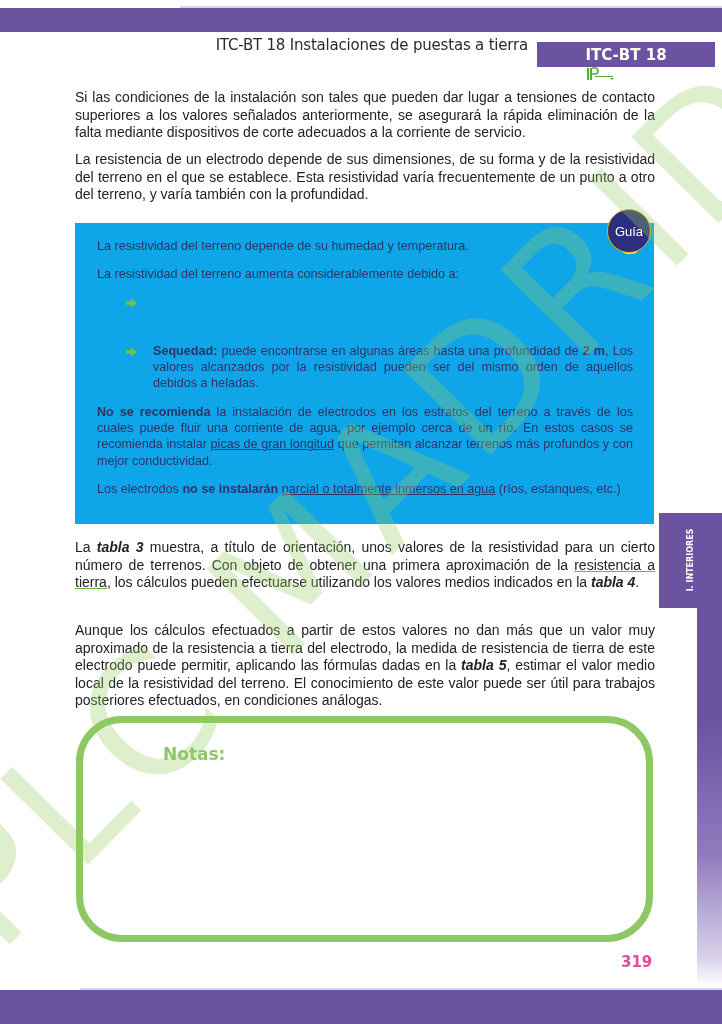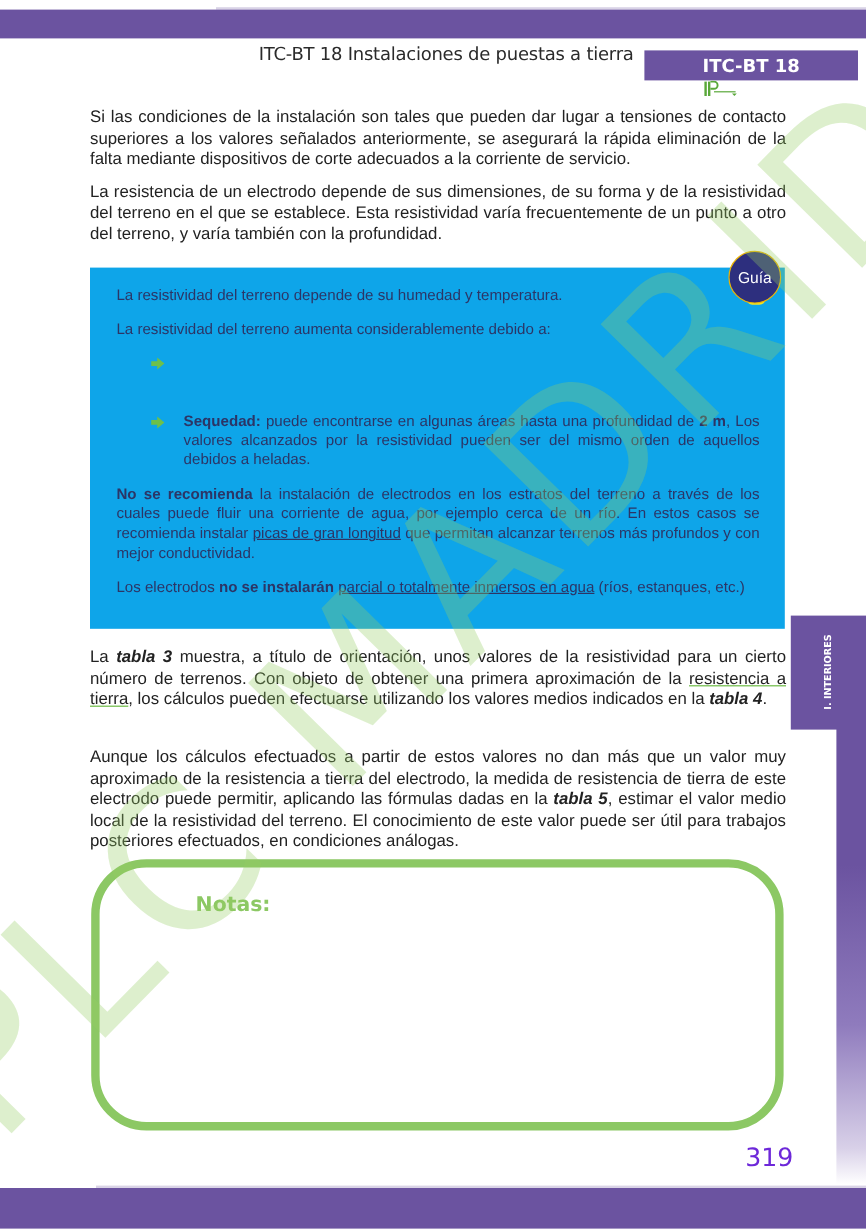--- a/index.html
+++ b/index.html
@@ -17,21 +17,21 @@
   .gi { left:78px; width:480px; }
   .u { text-decoration:underline; }
   .ug { text-decoration:underline; text-decoration-color:#6dbb45; }
   .badge { position:absolute; left:607px; top:209px; width:44px; height:44px; border-radius:50%; background:#2d2f7e; border:1px solid #eab308; color:#fff; font-size:13px; display:flex; align-items:center; justify-content:center; box-sizing:border-box; }
   .badge-tail { position:absolute; left:622px; top:249px; width:16px; height:5px; background:#f3e623; border-radius:0 0 8px 8px; }
   .side-tab { position:absolute; left:659px; top:513px; width:63px; height:95px; background:#6b53a0; }
   .side-tab-label { position:absolute; left:690px; top:560px; transform:translate(-50%,-50%) rotate(-90deg); color:#fff; font-family:"DejaVu Sans", sans-serif; font-weight:bold; font-size:8px; white-space:nowrap; }
   .side-strip { position:absolute; left:697px; top:607px; width:25px; height:380px; background:linear-gradient(to bottom, #6b53a0 0%, #6b53a0 30%, #8f7bbd 65%, #d8d0e8 92%, #ffffff 100%); }
   .notes { position:absolute; left:76px; top:716px; width:577px; height:226px; border:7px solid #8cc864; border-radius:46px; box-sizing:border-box; }
   .notes-title { position:absolute; left:115px; top:744px; color:#8cc864; font-family:"DejaVu Sans", sans-serif; font-weight:bold; font-size:17px;margin-left:48px; }
-  .page-num { position:absolute; left:621px; top:953px; color:#6d28d9; font-family:"DejaVu Sans", sans-serif; font-weight:normal; font-size:21px; }
+  .page-num { position:absolute; left:621px; top:953px; color:#ec4899; font-family:"DejaVu Sans", sans-serif; font-weight:bold; font-size:15px; }
   .bottom-line { position:absolute; left:80px; top:988px; width:642px; height:2px; background:#d9d3e6; }
   .bottom-bar { position:absolute; left:0; top:990px; width:722px; height:34px; background:#6b53a0; }
   .watermark { position:absolute; left:360px; top:505px; transform:translate(-50%,-50%) rotate(-45.5deg); font-family:"DejaVu Sans", sans-serif; font-size:168px; letter-spacing:10px; color:rgba(150,205,100,0.32); white-space:nowrap; pointer-events:none; z-index:5; }
 </style>
 </head>
 <body>
 
 <div class="top-line"></div>
 <div class="top-bar"></div>
 <div class="header-title">ITC-BT 18 Instalaciones de puestas a tierra</div>

